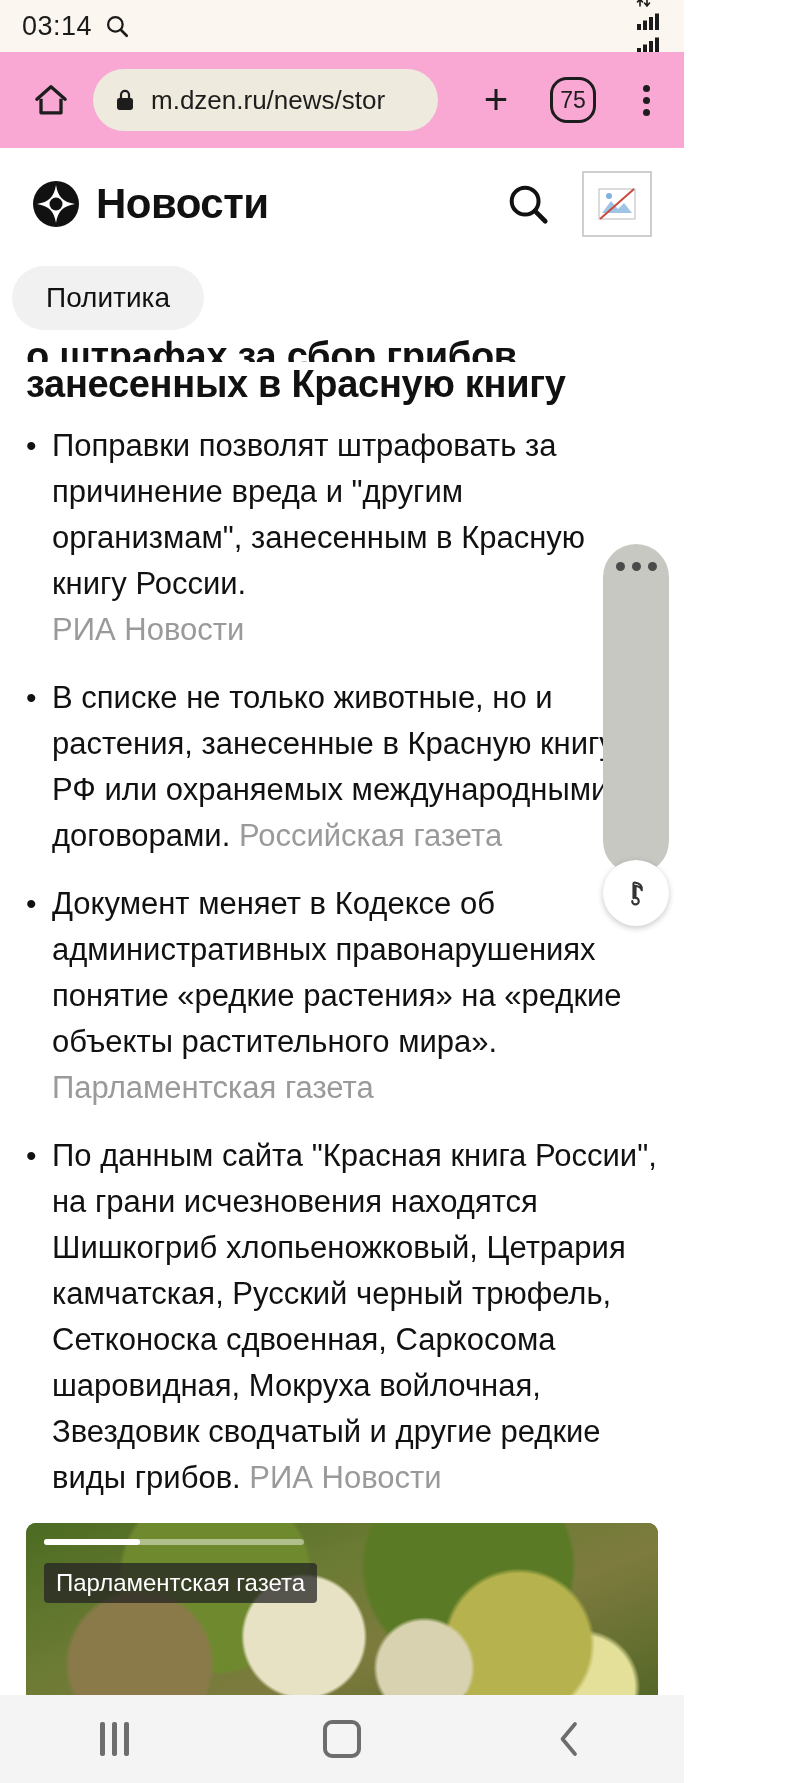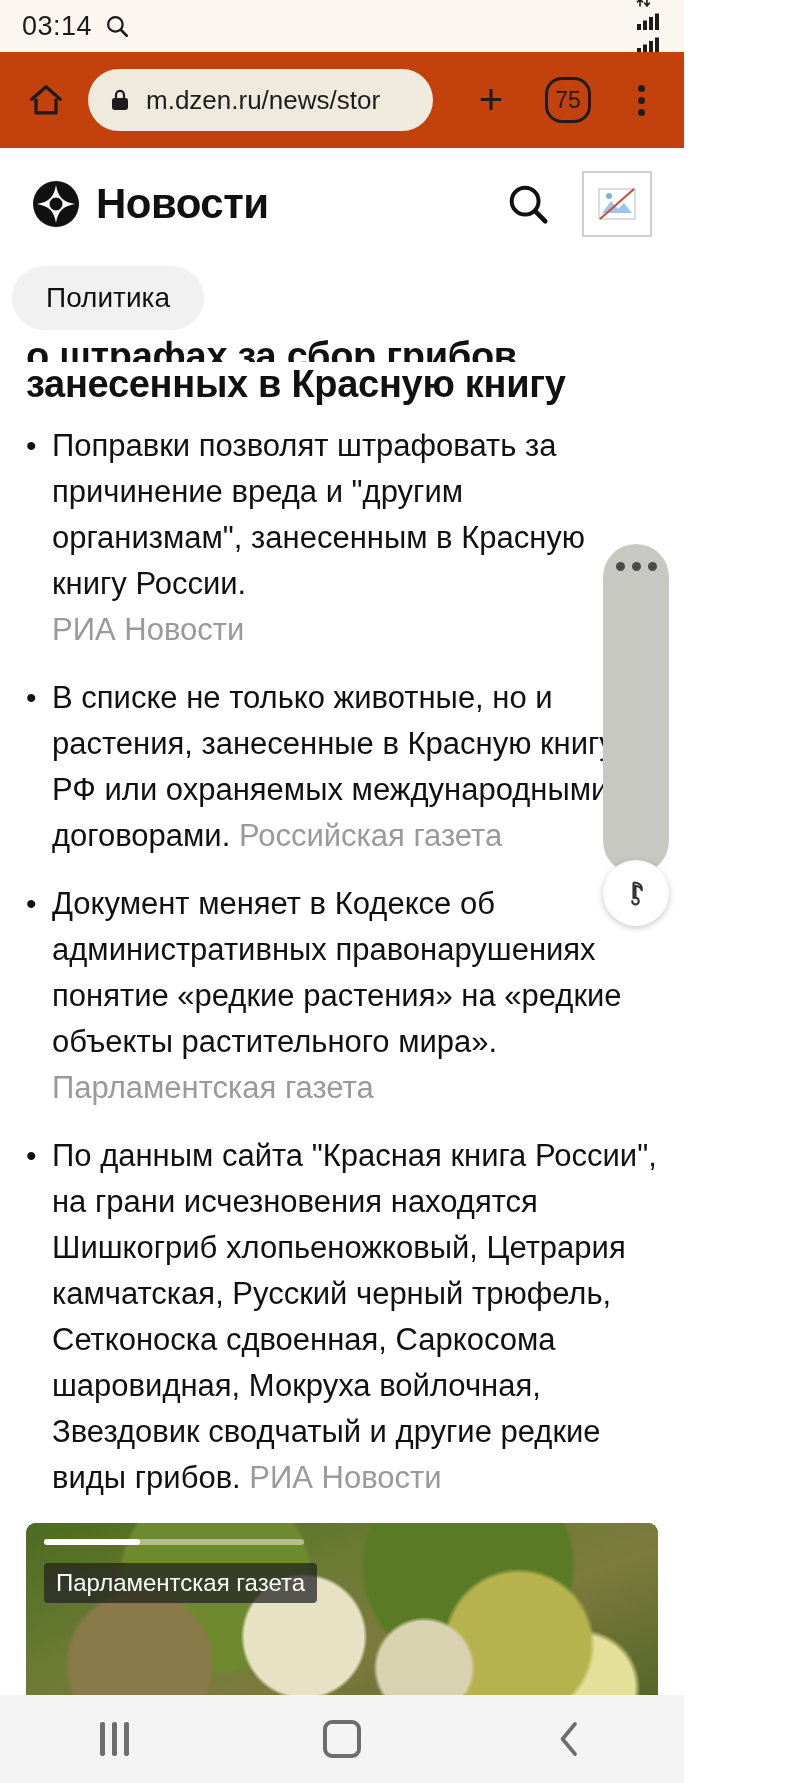--- a/index.html
+++ b/index.html
@@ -47,26 +47,27 @@
   .sb-icon { display: flex; align-items: center; justify-content: center; }
   .sb-text {
     font-size: 28px;
     color: #1b1b1b;
     letter-spacing: 0.2px;
   }
 
   
   .browserbar {
     height: 96px;
-    background: #c2410c;
+    background: #f9a8d4;
     display: flex;
     align-items: center;
     padding: 0 18px;
     flex: 0 0 auto;
     gap: 6px;
+    justify-content: flex-end;
   }
   .home-btn { width: 56px; height: 56px; display:flex; align-items:center; justify-content:center; }
   .urlbox {
     flex: 0 0 auto;
     width: 345px;
     height: 62px;
     border-radius: 34px;
     background: #efeade;
     display: flex;
     align-items: center;

